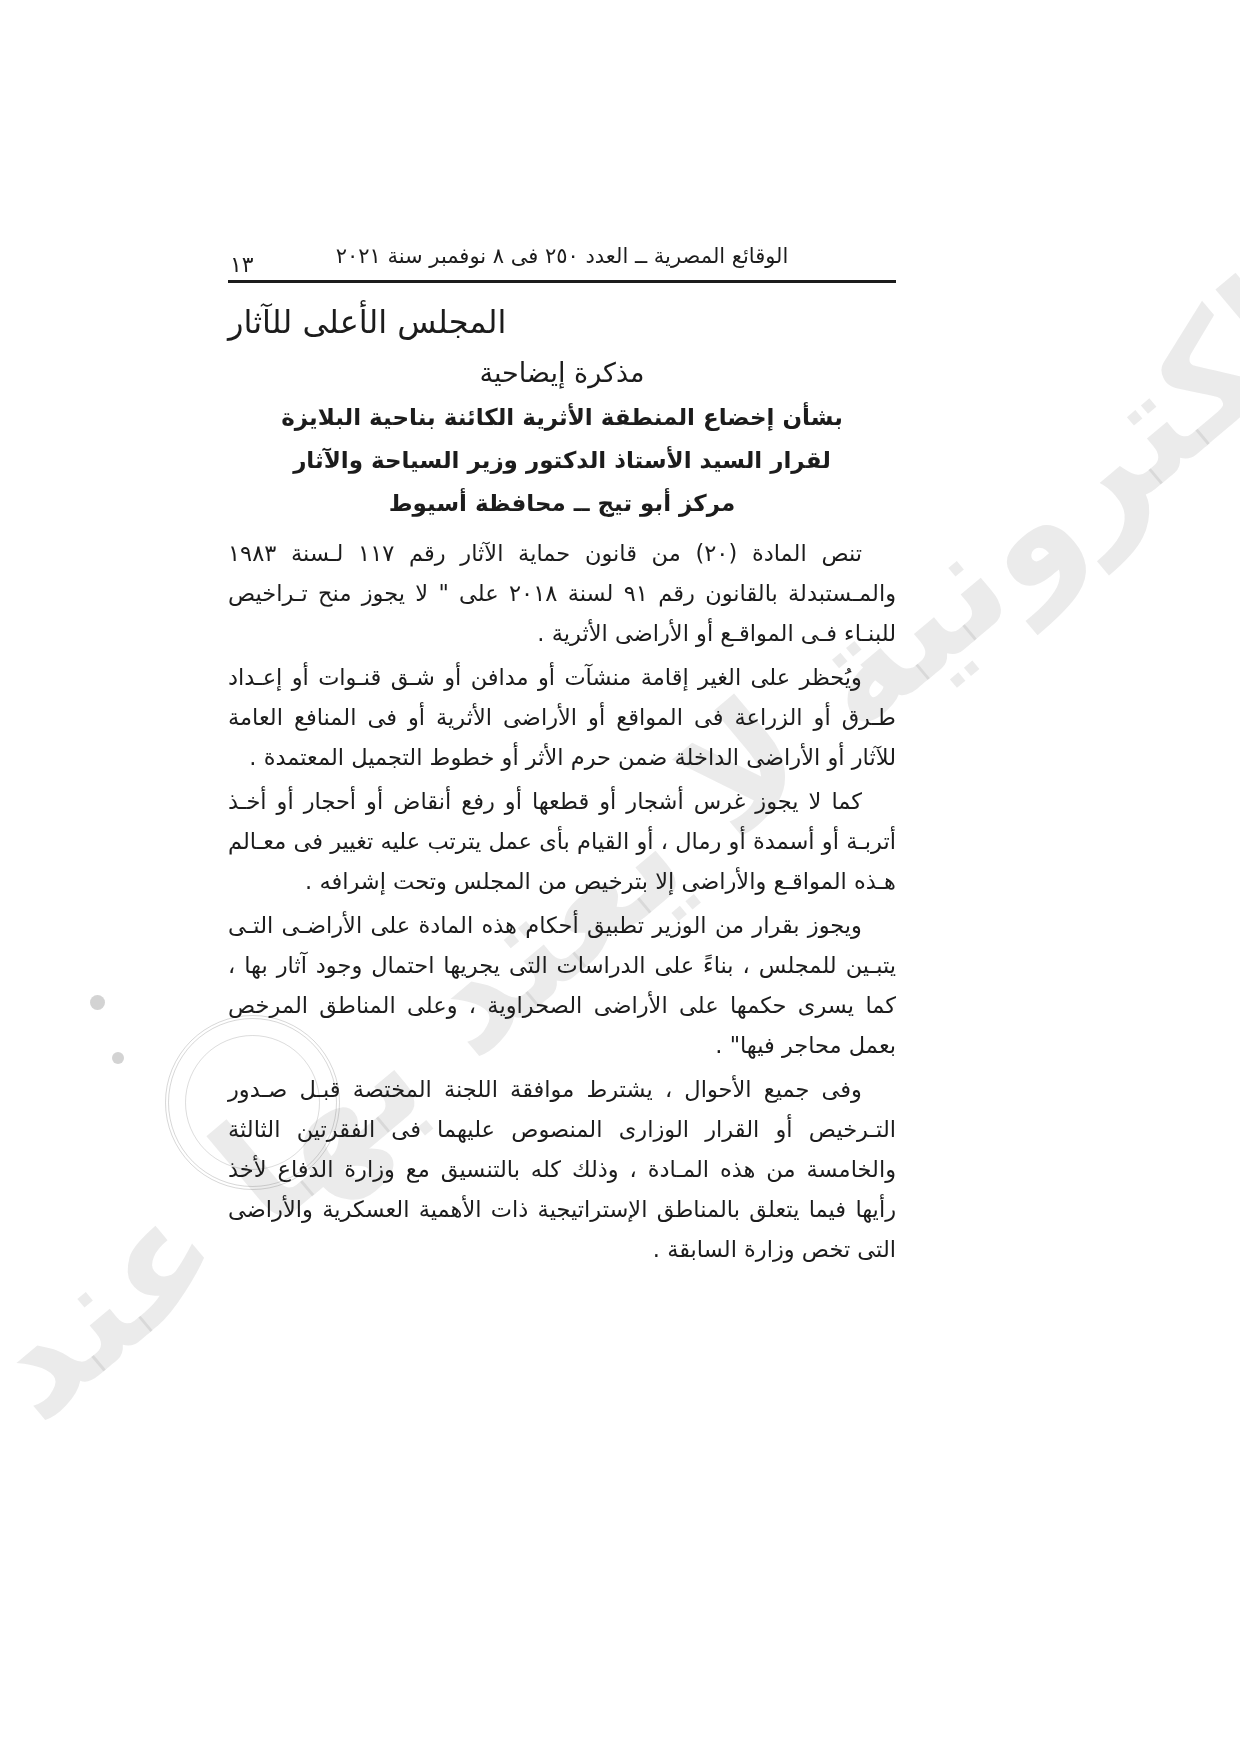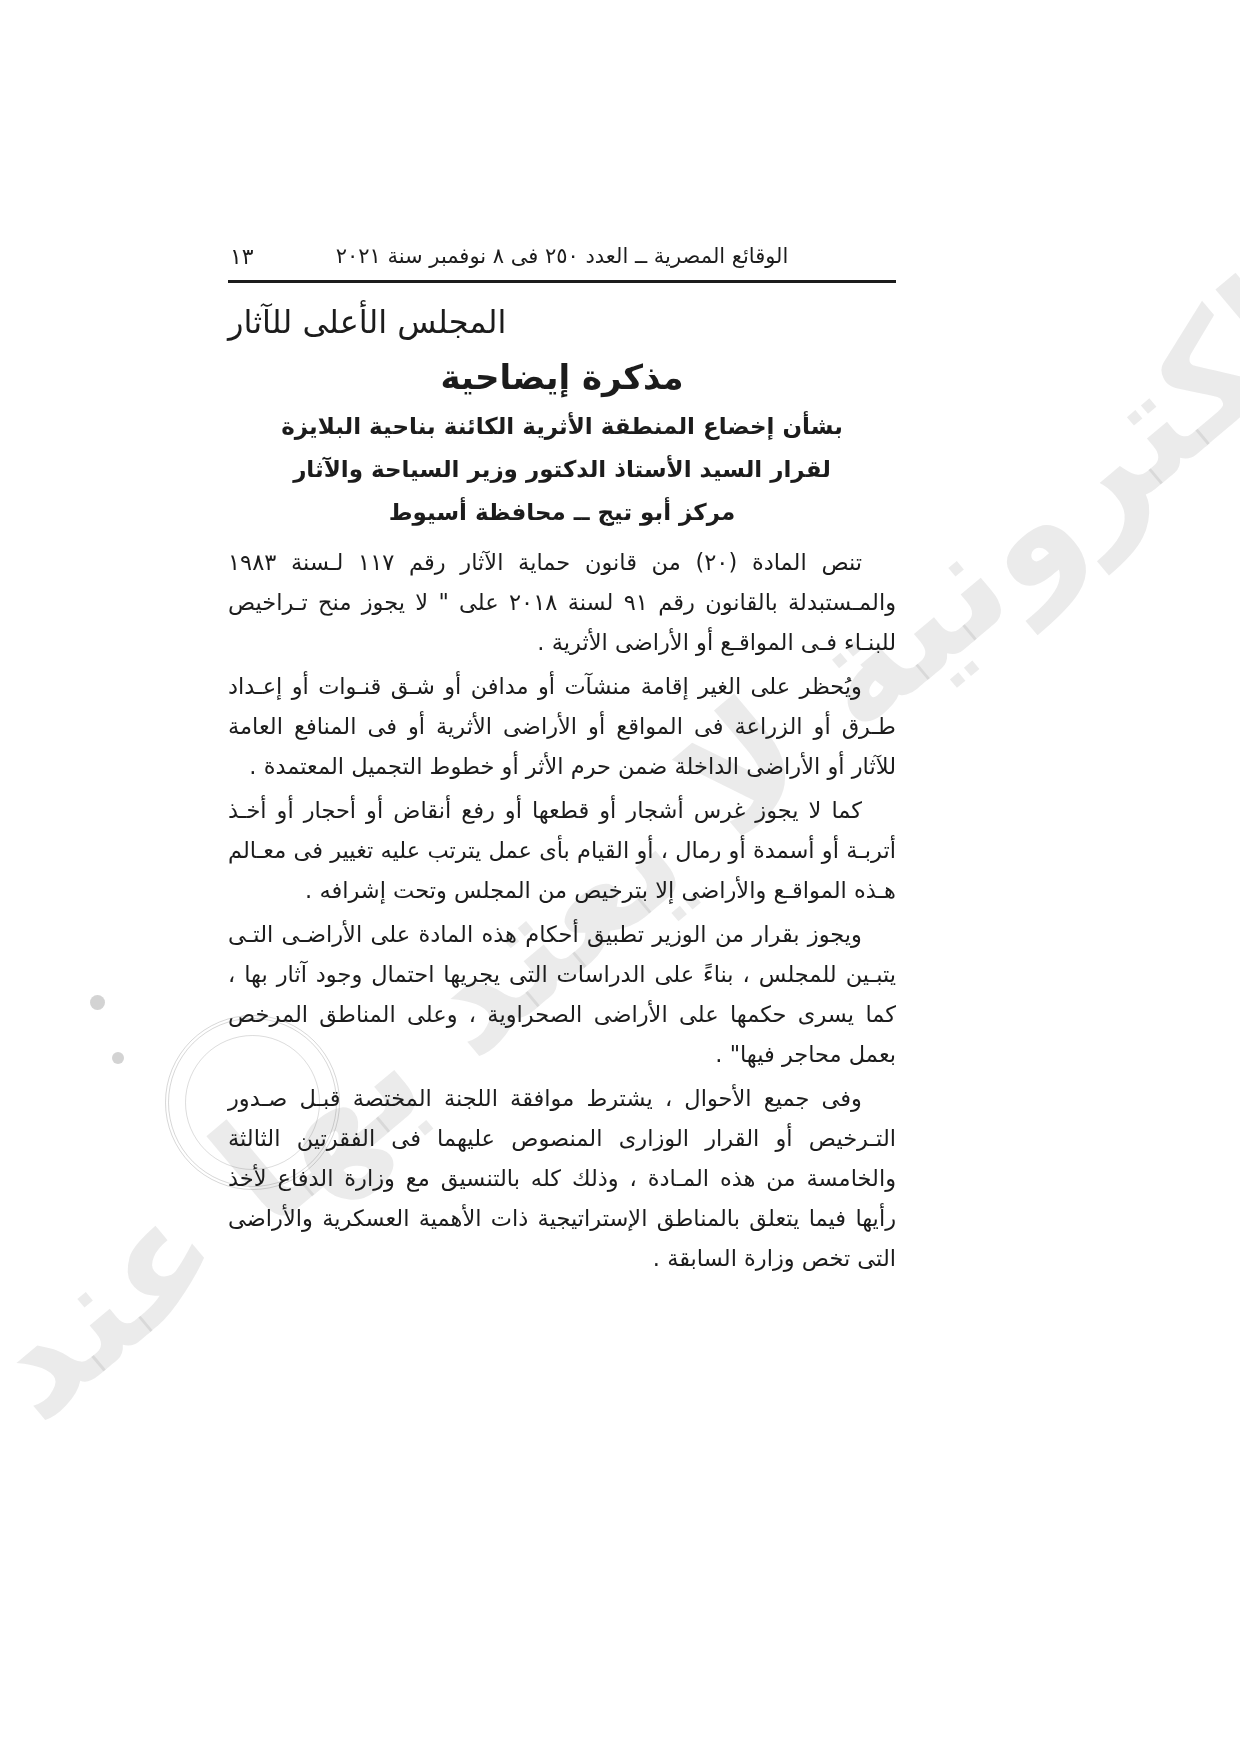--- a/index.html
+++ b/index.html
@@ -75,39 +75,39 @@
     font-size: 21px;
     height: 34px;
   }
   .gazette-title {
     display: inline-block;
     padding-top: 2px;
   }
   .page-number {
     position: absolute;
     left: 2px;
-    top: 2px;
+    top: 10px;
     font-size: 22px;
   }
   .header-rule {
     border: none;
     border-top: 3px solid #1c1c1c;
     margin: 4px 0 20px 0;
   }
   .title-main {
     text-align: left;
     font-size: 32px;
     font-weight: normal;
     margin: 6px 0 16px 0;
     letter-spacing: 0.5px;
   }
   .title-sub {
     text-align: center;
-    font-size: 34px;
-    font-weight: bold;
+    font-size: 27px;
+    font-weight: normal;
     margin: 14px 0 16px 0;
   }
   .title-line {
     text-align: center;
     font-size: 23px;
     font-weight: bold;
     margin: 0 0 17px 0;
   }
   .body-text p {
     font-size: 22.5px;

